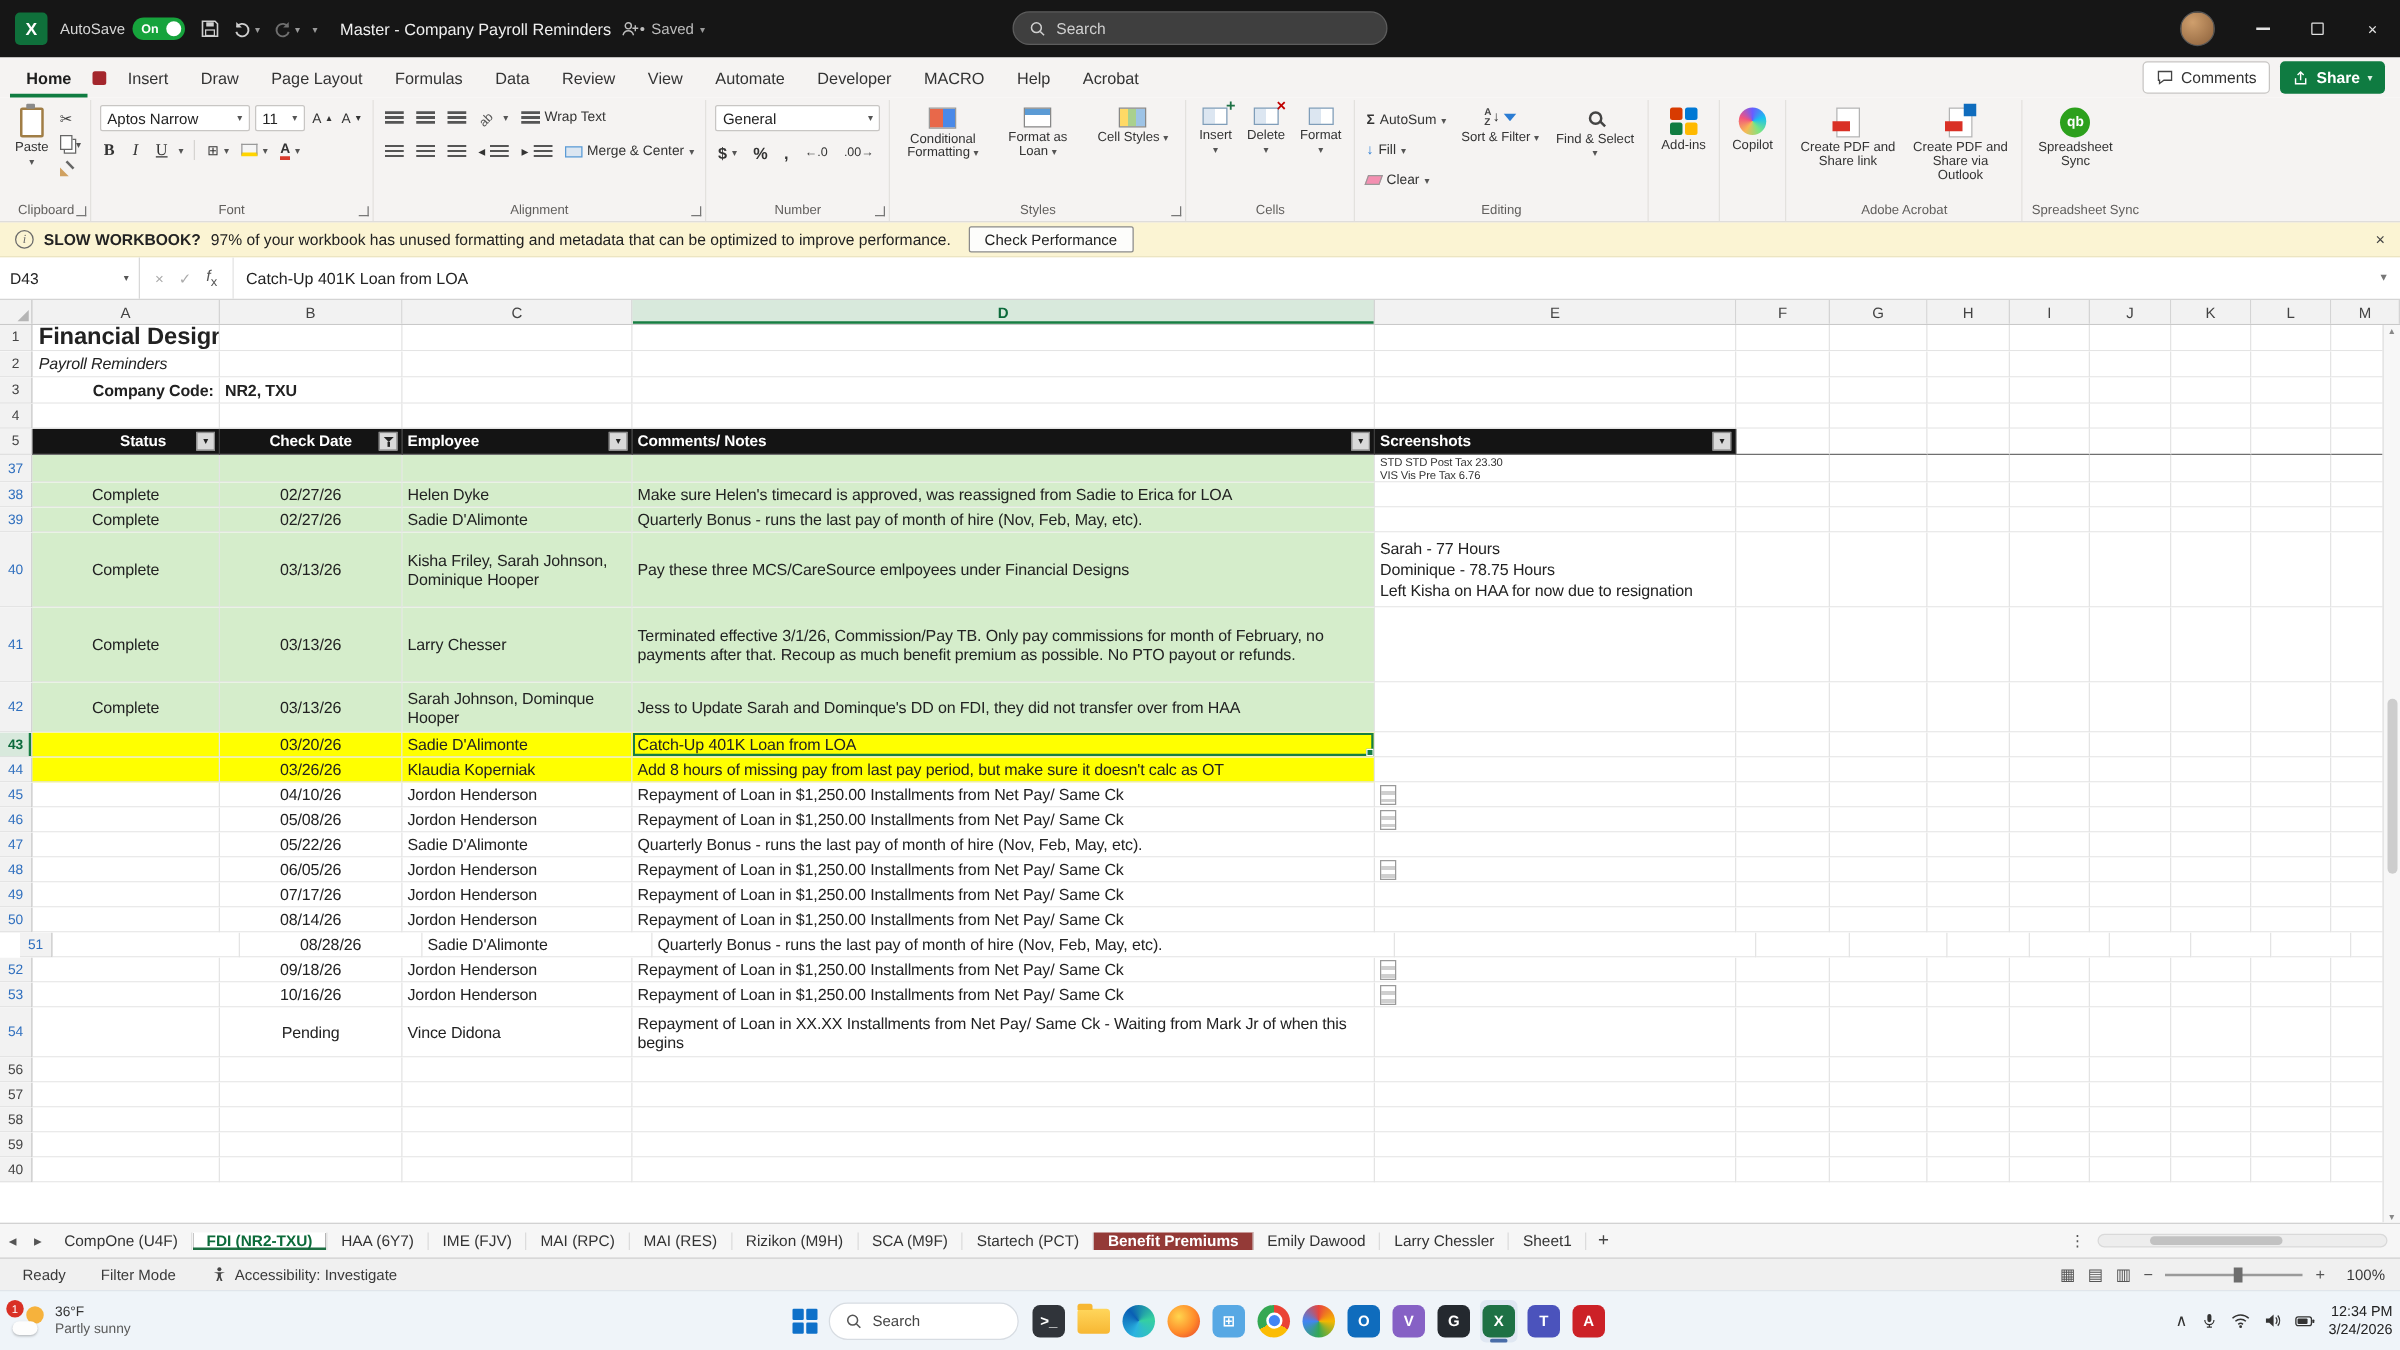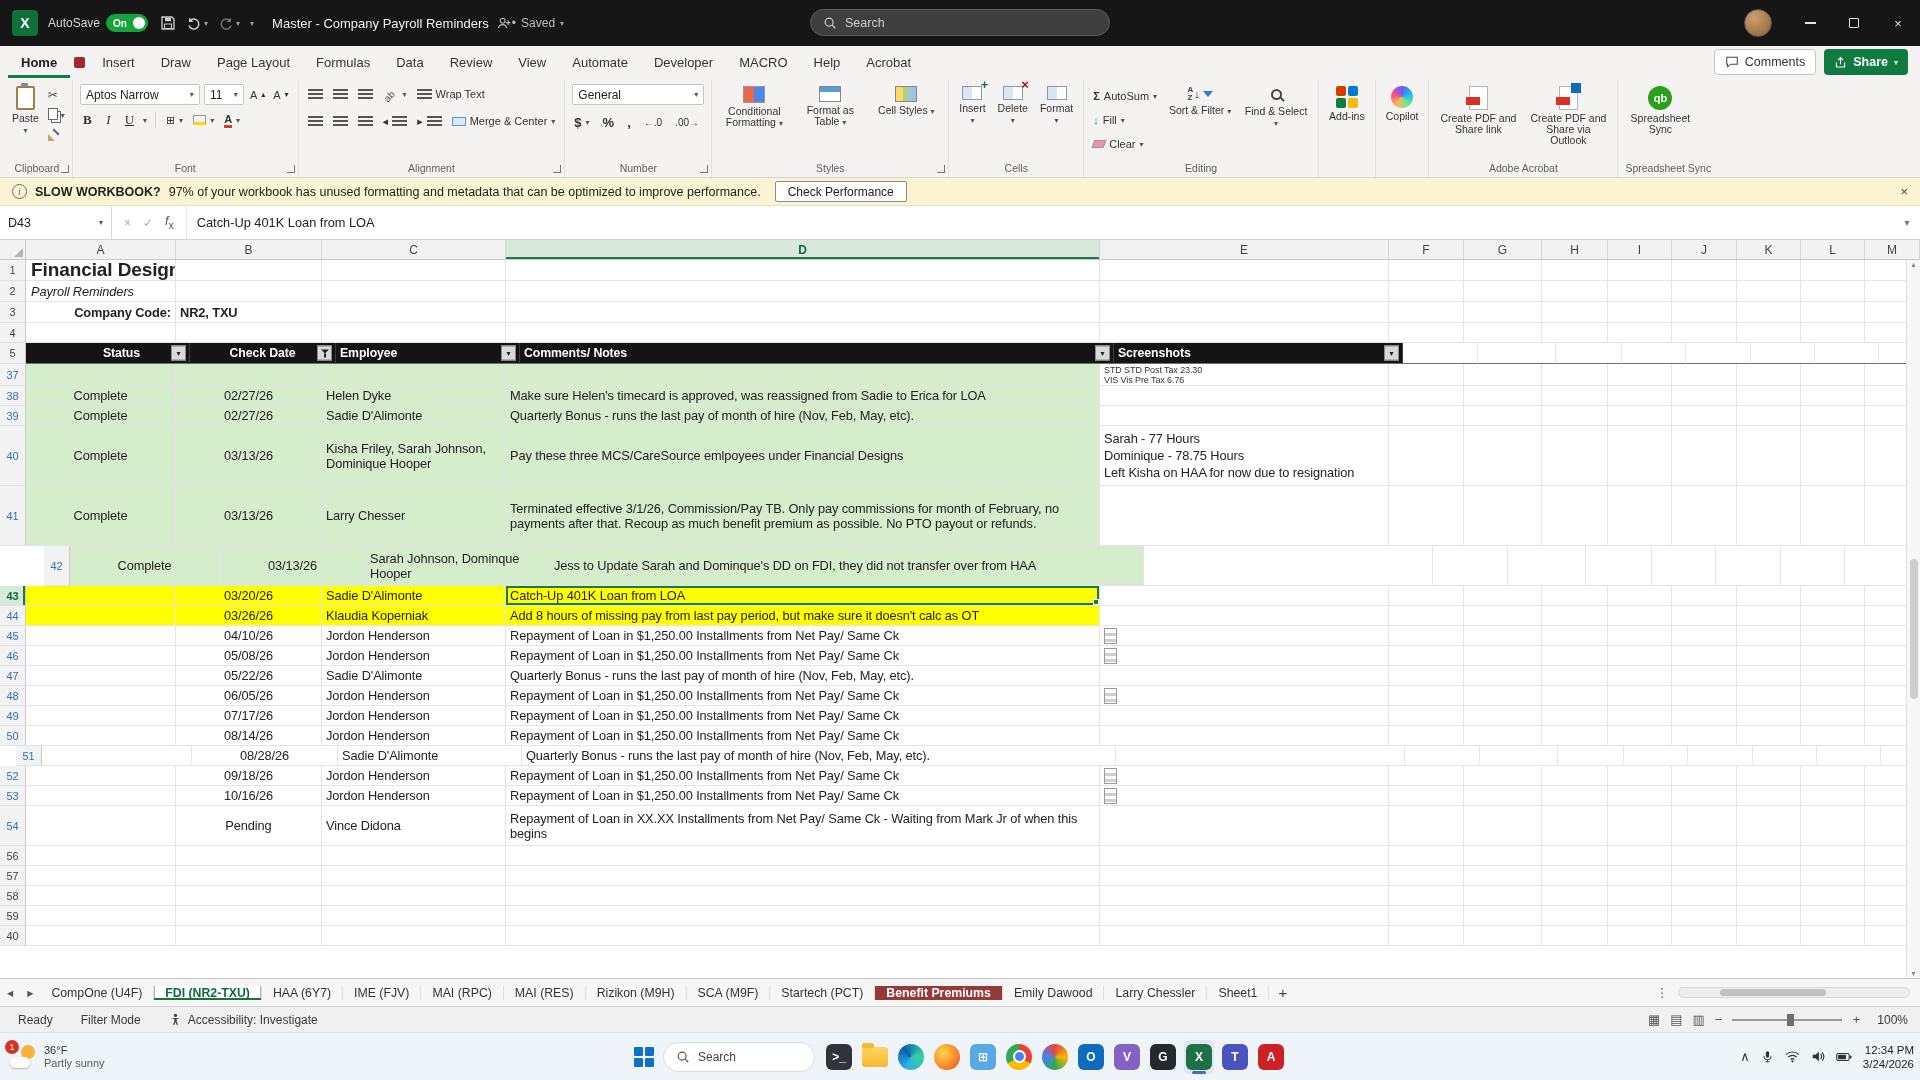--- a/index.html
+++ b/index.html
@@ -413,21 +413,21 @@
     </div>
 
     <div class="rgroup">
       <div class="gbody">
         <div class="bigbtn">
           <span class="cfic"></span>
           <span class="blabel wraplab2"><span>Conditional Formatting</span> <span class="car">▾</span></span>
         </div>
         <div class="bigbtn">
           <span class="ftic"></span>
-          <span class="blabel wraplab2"><span>Format as Table</span> <span class="car">▾</span></span>
+          <span class="blabel wraplab2"><span>Format as Loan</span> <span class="car">▾</span></span>
         </div>
         <div class="bigbtn">
           <span class="csic"></span>
           <span class="blabel wraplab2"><span>Cell Styles</span> <span class="car">▾</span></span>
         </div>
       </div>
       <div class="glabel">Styles</div>
       <span class="launcher"></span>
     </div>
 
@@ -644,21 +644,21 @@
           <div class="gc" style="width: 78px;"></div>
           <div class="gc" style="width: 66px;"></div>
           <div class="gc" style="width: 64px;"></div>
           <div class="gc" style="width: 65px;"></div>
           <div class="gc" style="width: 64px;"></div>
           <div class="gc" style="width: 64px;"></div>
           <div class="gc" style="width: 55px;"></div>
         </div>
         <div class="grow freeze" style="height: 21px;">
           <div class="gutter" style="width: 26px;">5</div>
-          <div class="gc th center" style="width: 164px; padding-left: 32px;">
+          <div class="gc th center" style="width: 150px; padding-left: 32px;">
             <span>Status</span>
             <span class="fbtn">▾</span>
           </div>
           <div class="gc th center" style="width: 146px;">
             <span>Check Date</span>
             <span class="fbtn funnel"></span>
           </div>
           <div class="gc th left" style="width: 184px;">
             <span>Employee</span>
             <span class="fbtn">▾</span>
@@ -765,21 +765,21 @@
           <div class="gc" style="width: 75px;"></div>
           <div class="gc" style="width: 78px;"></div>
           <div class="gc" style="width: 66px;"></div>
           <div class="gc" style="width: 64px;"></div>
           <div class="gc" style="width: 65px;"></div>
           <div class="gc" style="width: 64px;"></div>
           <div class="gc" style="width: 64px;"></div>
           <div class="gc" style="width: 55px;"></div>
         </div>
         <div class="grow" style="height: 40px;">
-          <div class="gutter blue" style="width: 26px; margin-left: 44px;">42</div>
+          <div class="gutter blue" style="width: 26px;">42</div>
           <div class="gc green center" style="width: 150px;">Complete</div>
           <div class="gc green center" style="width: 146px;">03/13/26</div>
           <div class="gc green wrap" style="width: 184px;">Sarah Johnson, Dominque Hooper</div>
           <div class="gc green wrap" style="width: 594px;">Jess to Update Sarah and Dominque's DD on FDI, they did not transfer over from HAA</div>
           <div class="gc ecell" style="width: 289px;"></div>
           <div class="gc" style="width: 75px;"></div>
           <div class="gc" style="width: 78px;"></div>
           <div class="gc" style="width: 66px;"></div>
           <div class="gc" style="width: 64px;"></div>
           <div class="gc" style="width: 65px;"></div>

